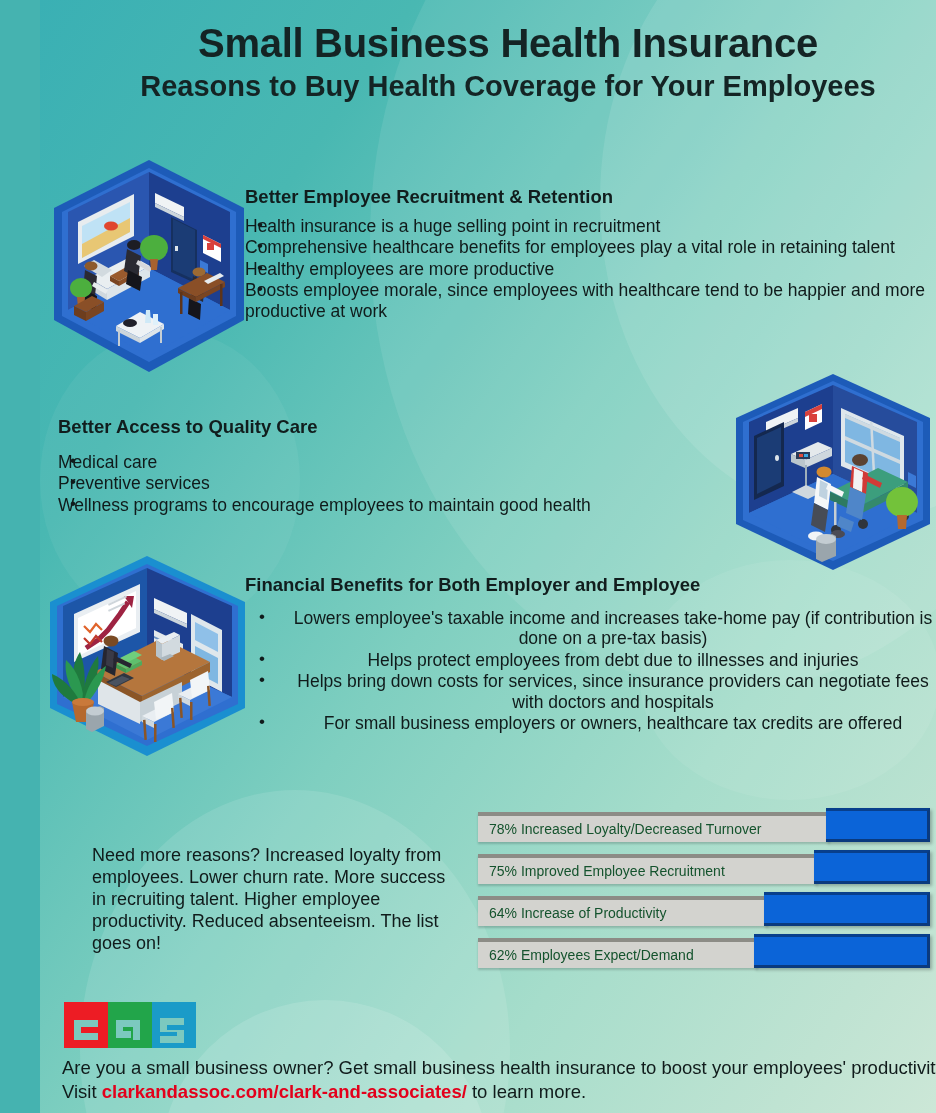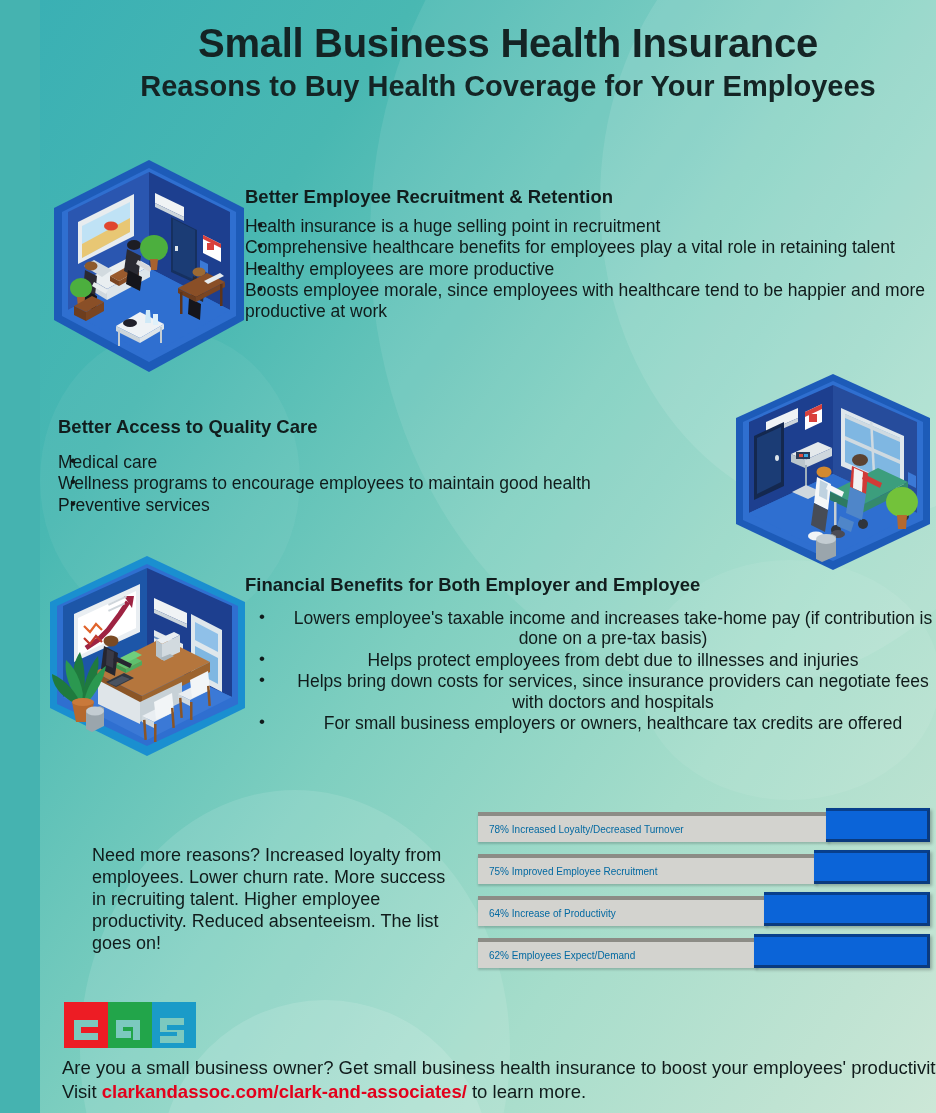--- a/index.html
+++ b/index.html
@@ -75,21 +75,21 @@
 
   
   .chart { position:absolute; left:438px; top:808px; width:452px; height:168px; z-index:5; }
   .bar-row { position:relative; height:34px; margin-bottom:8px; }
   .bar-label {
     position:absolute; left:0; top:4px; height:30px;
     background:#d3d3cf;
     border-top:4px solid #8c8c86;
     display:flex; align-items:center;
     padding-left:11px;
-    font-size:10px; color:#0369a1;
+    font-size:14px; color:#14532d;
     white-space:nowrap;
     box-shadow:0 2px 2px rgba(0,0,0,.18);
   }
   .bar-fill {
     position:absolute; top:0; height:34px;
     background:#0b64d8;
     border-top:3px solid #083f8c;
     border-right:3px solid #0a3a7e;
     border-bottom:3px solid #0a3a7e;
     box-shadow:2px 2px 3px rgba(0,0,0,.25);
@@ -219,22 +219,22 @@
       <li>Comprehensive healthcare benefits for employees play a vital role in retaining talent</li>
       <li>Healthy employees are more productive</li>
       <li>Boosts employee morale, since employees with healthcare tend to be happier and more productive at work</li>
     </ul>
   </div>
 
   <div class="section" id="sec2">
     <div class="sec-head">Better Access to Quality Care</div>
     <ul class="bullets" style="margin-top:14px;">
       <li>Medical care</li>
+      <li>Preventive services</li>
       <li>Wellness programs to encourage employees to maintain good health</li>
-      <li>Preventive services</li>
     </ul>
   </div>
 
   <div class="illus" id="illus2">
     <svg viewBox="0 0 194 196" width="194" height="196">
       <polygon points="97,0 194,44 194,150 97,196 0,150 0,44" fill="#1d5bb8"></polygon>
       <polygon points="97,7 187,48 187,146 97,187 7,146 7,48" fill="#2f6fd0"></polygon>
       <polygon points="13,48 97,11 97,100 13,139" fill="#1d3f8f"></polygon>
       <polygon points="97,11 181,48 181,139 97,100" fill="#264c9c"></polygon>
       <polygon points="97,100 181,139 97,182 13,139" fill="#2f6fd0"></polygon>

